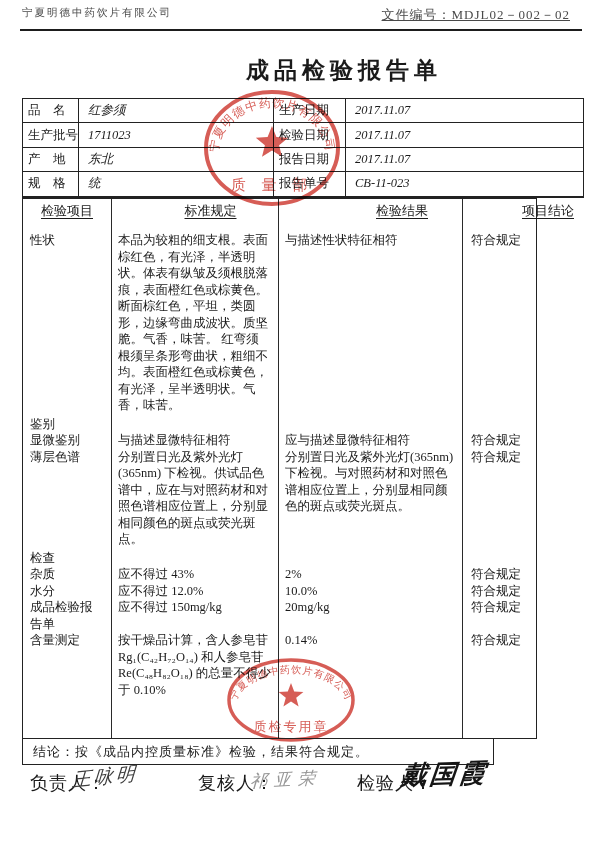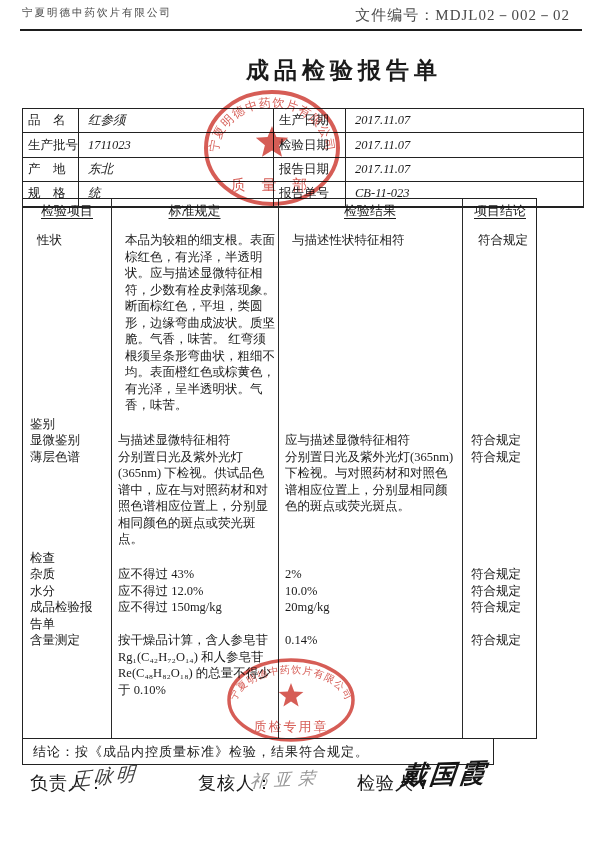--- a/index.html
+++ b/index.html
@@ -4,44 +4,44 @@
 <style>
   * { margin:0; padding:0; box-sizing:border-box; }
   html,body { width:600px; height:848px; }
   body {
     position:relative; overflow:hidden; background:#ffffff;
     font-family:"Liberation Serif","DejaVu Serif",serif;
     color:#1a1a1a;
   }
   
   .pg-header-left { position:absolute; top:6px; left:22px; font-size:10.5px; color:#4a4a4a; letter-spacing:2px; }
-  .pg-header-right{ position:absolute; top:6px; right:30px; font-size:15px; color:#4a4a4a; letter-spacing:1px; }
+  .pg-header-right{ position:absolute; top:6px; right:30px; font-size:13px; color:#4a4a4a; letter-spacing:1px;text-decoration:underline; }
   .pg-header-rule { position:absolute; top:29px; left:20px; width:562px; height:2px; background:#1d1d1d; }
   .doc-title { position:absolute; top:55px; left:0; width:600px; text-align:center;
                font-size:23px; font-weight:bold; letter-spacing:5px;margin-left:44px; }
   
-  .info-table { position:absolute; left:22px; top:108px; width:562px;
+  .info-table { position:absolute; left:22px; top:98px; width:562px;
                 border:1.4px solid #222; display:grid;
                 grid-template-columns:56px 195px 72px 1fr; grid-auto-rows:24.4px;
                 font-size:12.5px; }
   .info-table .cell { border-right:1px solid #222; border-bottom:1px solid #222;
                       display:flex; align-items:center; padding:0 5px; overflow:hidden; white-space:nowrap; }
   .info-table .cell.last { border-right:none; }
   .info-table .val { padding-left:9px;font-style:italic; }
   
   .main-table { position:absolute; left:22px; top:198px; width:515px; height:541px;
                 border:1.4px solid #222; font-size:12.5px; line-height:16.5px; }
   .vline { position:absolute; top:0; bottom:0; width:1px; background:#2a2a2a; }
   .vl1 { left:88px; } .vl2 { left:255px; } .vl3 { left:439px; }
   .mt-row { display:grid; grid-template-columns:88px 167px 184px 76px; }
   .mt-row > div { padding:0 7px; }
-  .mt-header { height:24px; align-items:center; }
+  .mt-header { height:24px; align-items:center;gap:16px; }
   .mt-header > div { text-align:center; padding:0; }
   .mt-header span { text-decoration:underline; text-underline-offset:3px; font-size:13px; }
-  .mt-first { margin-top:9px;margin-left:7px; }
+  .mt-first { margin-top:9px; }
   .mt-sect { margin-top:2px; }
   .c4 { padding-left:9px !important; }
   
   .stamp { position:absolute; mix-blend-mode:multiply; opacity:.85; }
   .stamp-top { left:197px; top:83px; }
   .stamp-bottom { left:221px; top:654px; }
   
   .conclusion-box { position:absolute; left:22px; top:738px; width:472px; height:27px;
                     border:1.4px solid #222; font-size:13px; display:flex; align-items:center;
                     padding-left:10px; letter-spacing:1px; background:transparent; }
@@ -96,21 +96,21 @@
 
   <div class="mt-row mt-header">
     <div><span>检验项目</span></div>
     <div><span>标准规定</span></div>
     <div><span>检验结果</span></div>
     <div><span>项目结论</span></div>
   </div>
 
   <div class="mt-row mt-first">
     <div>性状</div>
-    <div>本品为较粗的细支根。表面棕红色，有光泽，半透明状。应与描述显微特征相符，少数有栓皮剥落现象。断面棕红色，平坦，类圆形，边缘弯曲成波状。质坚脆。气香，味苦。 红弯须 根须呈条形弯曲状，粗细不均。表面橙红色或棕黄色，有光泽，呈半透明状。气香，味苦。</div>
+    <div>本品为较粗的细支根。表面棕红色，有光泽，半透明状。体表有纵皱及须根脱落痕，表面橙红色或棕黄色。断面棕红色，平坦，类圆形，边缘弯曲成波状。质坚脆。气香，味苦。 红弯须 根须呈条形弯曲状，粗细不均。表面橙红色或棕黄色，有光泽，呈半透明状。气香，味苦。</div>
     <div>与描述性状特征相符</div>
     <div class="c4">符合规定</div>
   </div>
 
   <div class="mt-row mt-sect">
     <div>鉴别</div>
     <div></div>
     <div></div>
     <div class="c4"></div>
   </div>

